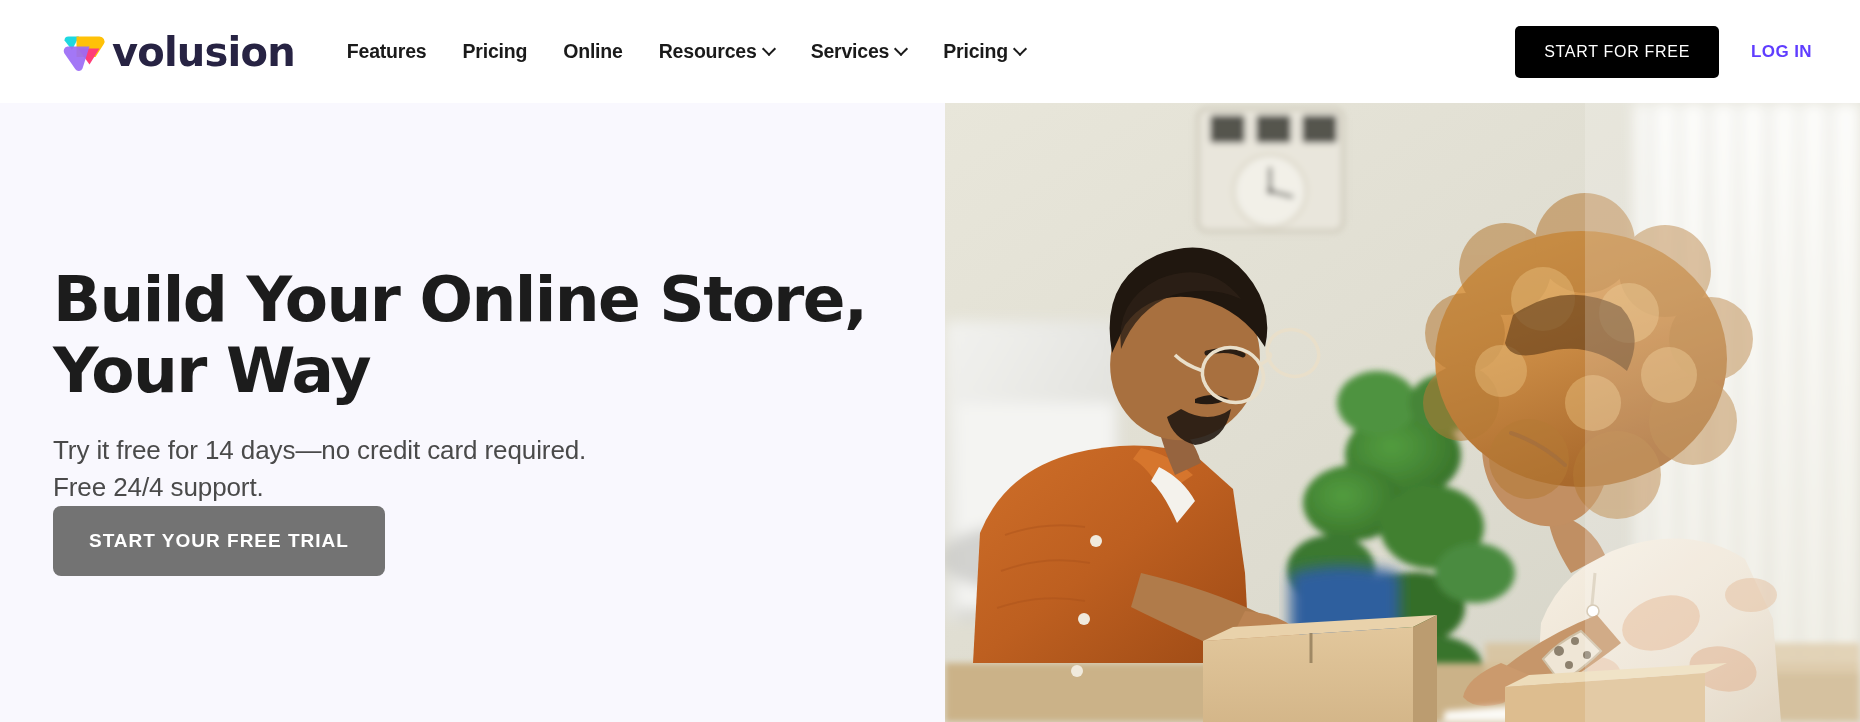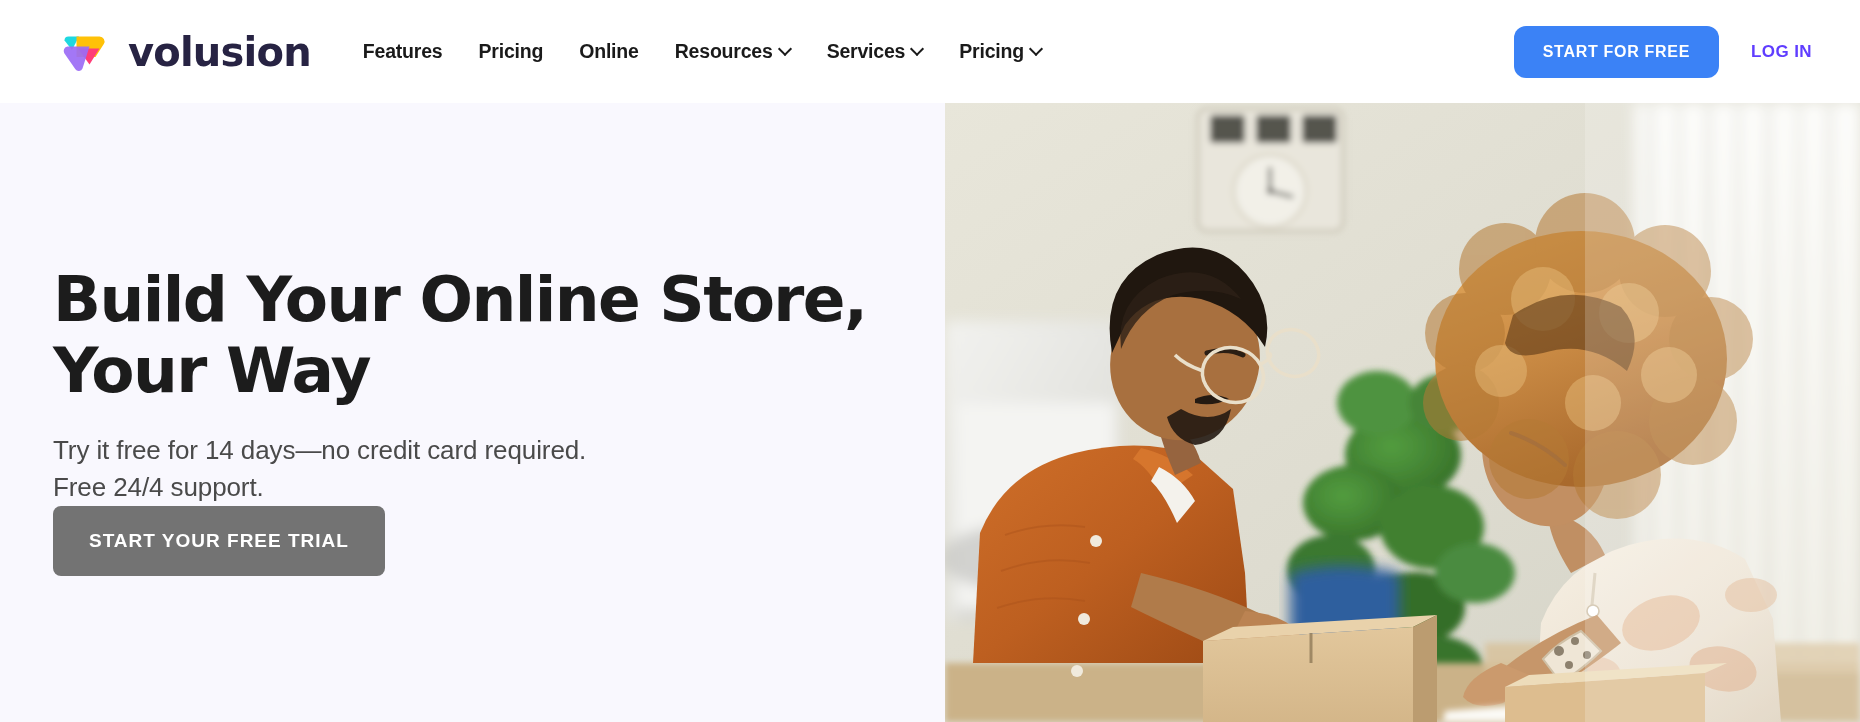--- a/index.html
+++ b/index.html
@@ -32,21 +32,21 @@
     background: #ffffff;
     display: flex;
     align-items: center;
     padding: 0 48px 0 58px;
     z-index: 20;
   }
 
   .brand {
     display: flex;
     align-items: center;
-    gap: 22px;
+    gap: 6px;
     text-decoration: none;
     flex: 0 0 auto;
   }
 
   .brand-mark {
     width: 48px;
     height: 46px;
     display: block;
     flex: 0 0 auto;
   }
@@ -104,28 +104,28 @@
     margin-left: auto;
     display: flex;
     align-items: center;
     gap: 0;
   }
 
   .btn-start-free {
     display: inline-flex;
     align-items: center;
     justify-content: center;
-    background: #3b82f6;
+    background: #000000;
     color: #ffffff;
     font-size: 16px;
-    font-weight: 700;
+    font-weight: 400;
     letter-spacing: 0.7px;
     padding: 17px 29px;
     border: none;
-    border-radius: 12px;
+    border-radius: 5px;
     cursor: pointer;
     text-decoration: none;
     white-space: nowrap;
   }
 
   .link-login {
     color: #5f3dff;
     font-size: 17px;
     font-weight: 700;
     letter-spacing: 0.4px;

